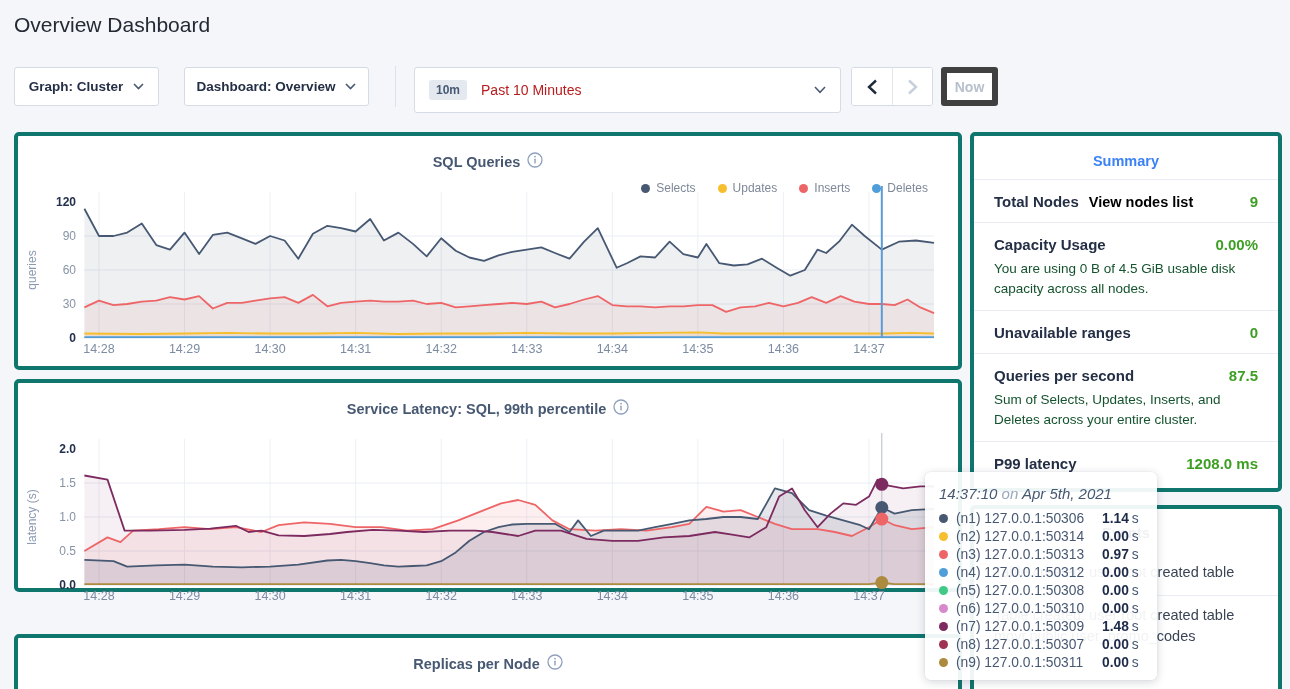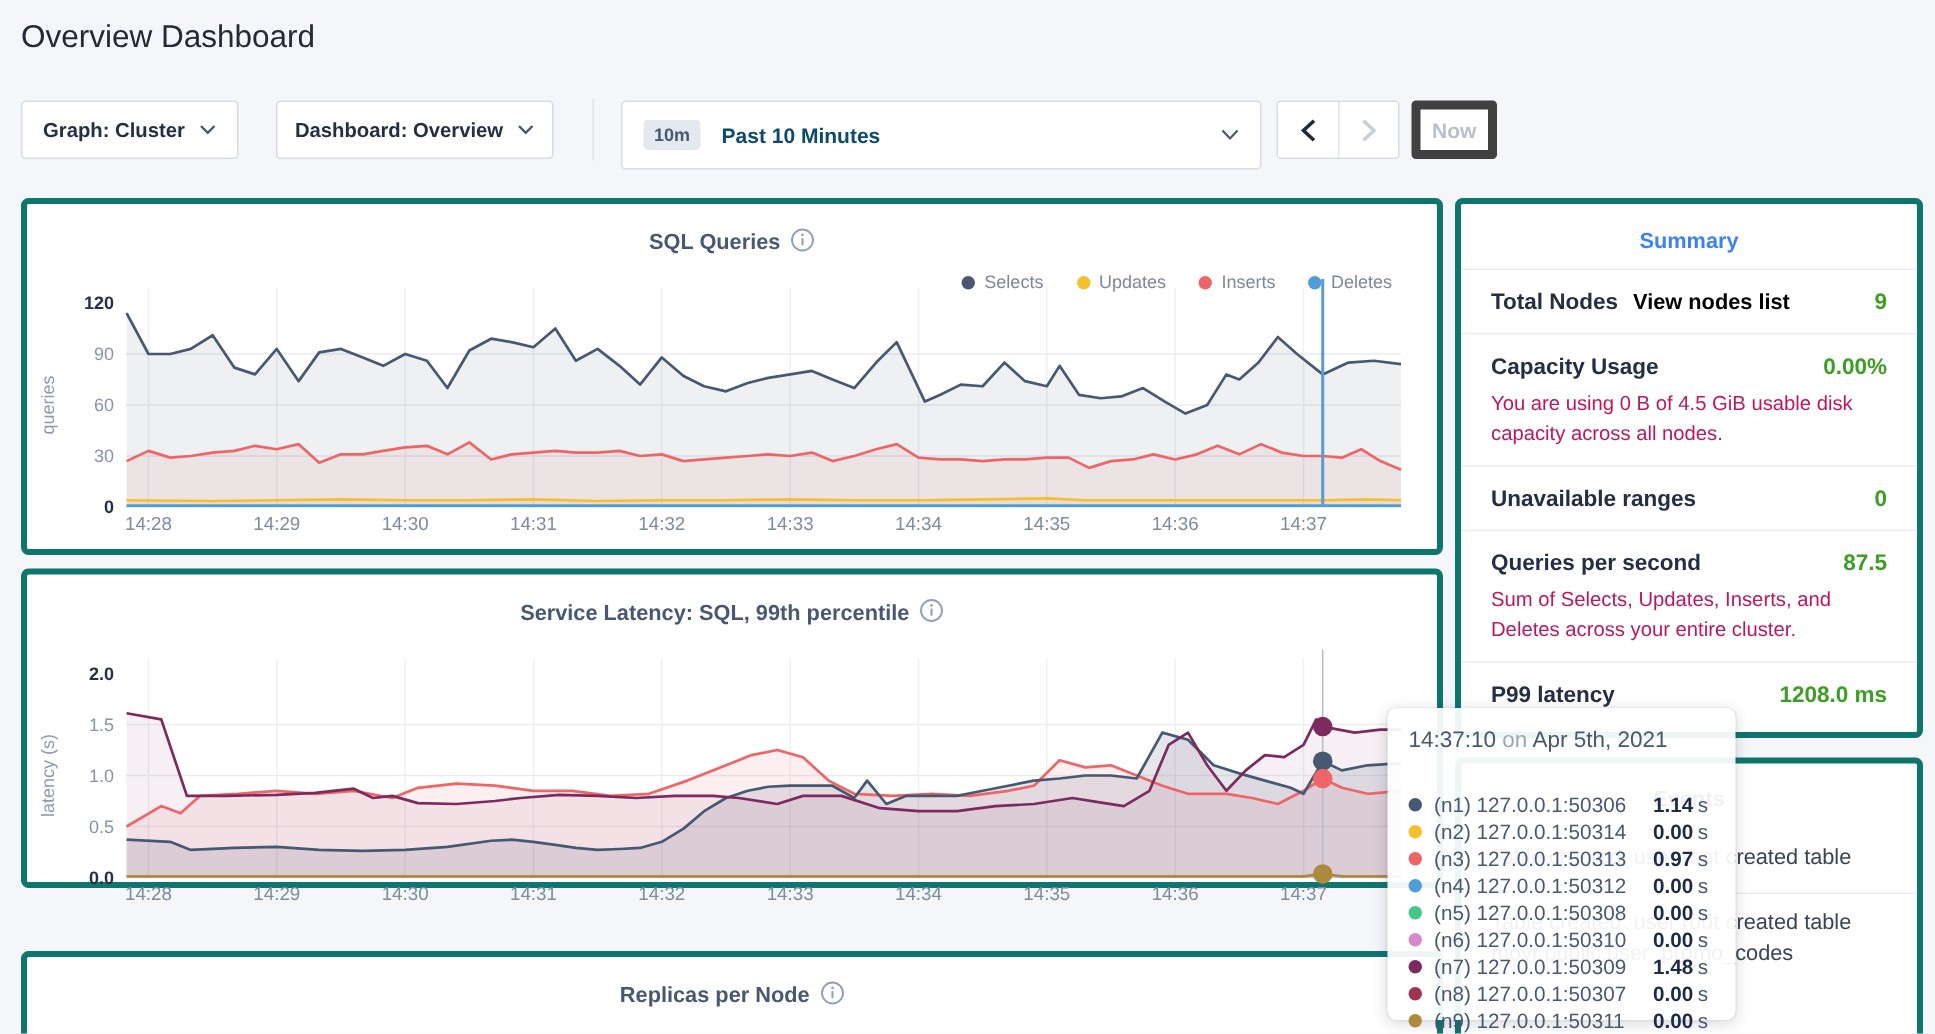--- a/index.html
+++ b/index.html
@@ -8,21 +8,21 @@
   .page { position:relative; width:1290px; height:689px; }
 
   .page-title { position:absolute; left:14px; top:13px; font-size:21px; font-weight:500; color:#242933; }
 
   
   .btnbox { position:absolute; top:67px; height:39px; background:#fff; border:1px solid #d6dce5; border-radius:3px; display:flex; align-items:center; justify-content:center; font-size:13.5px; font-weight:bold; color:#242f45; cursor:pointer; }
   .dd-chev { margin-left:10px; }
   .ctrl-divider { position:absolute; left:395px; top:66px; height:41px; width:1px; background:#dde2ea; }
   .timebox { position:absolute; left:414px; top:67px; width:427px; height:46px; background:#fff; border:1px solid #d6dce5; border-radius:3px; display:flex; align-items:center; padding:16px 14px; cursor:pointer; }
   .timebadge { background:#e4e9f0; color:#475872; font-size:12px; font-weight:bold; border-radius:3px; padding:3px 7px; margin-right:14px; }
-  .timelabel { font-size:14px; font-weight:bold; color:#0c4a6e; flex:1; }
+  .timelabel { font-size:14px; font-weight:normal; color:#b91c1c; flex:1; }
   .pager { position:absolute; left:851px; top:67px; height:39px; display:flex; border:1px solid #d6dce5; border-radius:3px; background:#fff; overflow:hidden; }
   .pager button { width:40px; border:none; background:#fff; display:flex; align-items:center; justify-content:center; cursor:pointer; }
   .pager button + button { border-left:1px solid #e2e7ee; }
   .nowbtn { position:absolute; left:941px; top:67px; width:57px; height:39px; background:#fff; border:6px solid #404040; border-radius:3px; font-size:14px; font-weight:bold; color:#b7c0cc; }
 
   
   .panel { position:absolute; background:#fff; border:4px solid #0f766e; border-radius:5px; }
   .chart-title { position:absolute; top:16px; left:0; right:0; text-align:center; font-size:14.5px; font-weight:bold; color:#475872; }
   .chart-title .ttl { vertical-align:middle; }
   .info-ic { display:inline-block; vertical-align:middle; margin-left:7px; }
@@ -31,30 +31,30 @@
   .dot { width:9px; height:9px; border-radius:50%; display:inline-block; flex:none; }
 
   
   .sum-title { text-align:center; font-size:14.5px; font-weight:bold; color:#3b82f6; padding:17px 0 10px; }
   .sum-row { padding:13px 20px 12px; border-top:1px solid #e9edf3; }
   .sum-row:first-of-type { border-top:none; }
   .sum-head { display:flex; align-items:baseline; }
   .sum-label { font-size:15px; font-weight:bold; color:#242f45; }
   .sum-link { font-size:14.5px; font-weight:bold; margin-left:10px; cursor:pointer; }
   .sum-value { margin-left:auto; font-size:15px; font-weight:bold; }
-  .sum-desc { font-size:13.5px; color:#be185d; line-height:1.45; margin-top:6px; }
+  .sum-desc { font-size:13.5px; color:#14532d; line-height:1.45; margin-top:6px; }
 
   
   .ev-title { text-align:center; font-size:14.5px; font-weight:bold; color:#242f45; padding:16px 0 12px; }
   .ev-item { padding:9px 20px 12px; font-size:14.5px; color:#394455; line-height:1.45; }
   .ev-item + .ev-item { border-top:1px solid #e9edf3; }
 
   
   .tooltip { position:absolute; left:925px; top:472px; width:232px; height:208px; background:rgba(255,255,255,0.93); border-radius:6px; box-shadow:0 2px 10px rgba(20,30,50,0.18), 0 0 1px rgba(20,30,50,0.2); z-index:20; padding:13px 14px; }
-  .tt-head { font-size:15px; color:#475872; margin-bottom:25px; }
+  .tt-head { font-size:15px; color:#475872; margin-bottom:7px;font-style:italic; }
   .tt-head .on { color:#9aa8ba; }
   .tt-row { display:flex; align-items:center; height:18px; font-size:13.8px; color:#475872; }
   .tt-row .dot { width:9px; height:9px; margin-right:8px; }
   .tt-label { width:146px; }
   .tt-val { font-weight:bold; color:#1d2b49; }
   .tt-unit { font-weight:normal; color:#475872; margin-left:3px; }
 
   svg text { font-family:"Liberation Sans", sans-serif; }
 </style>
 </head>

